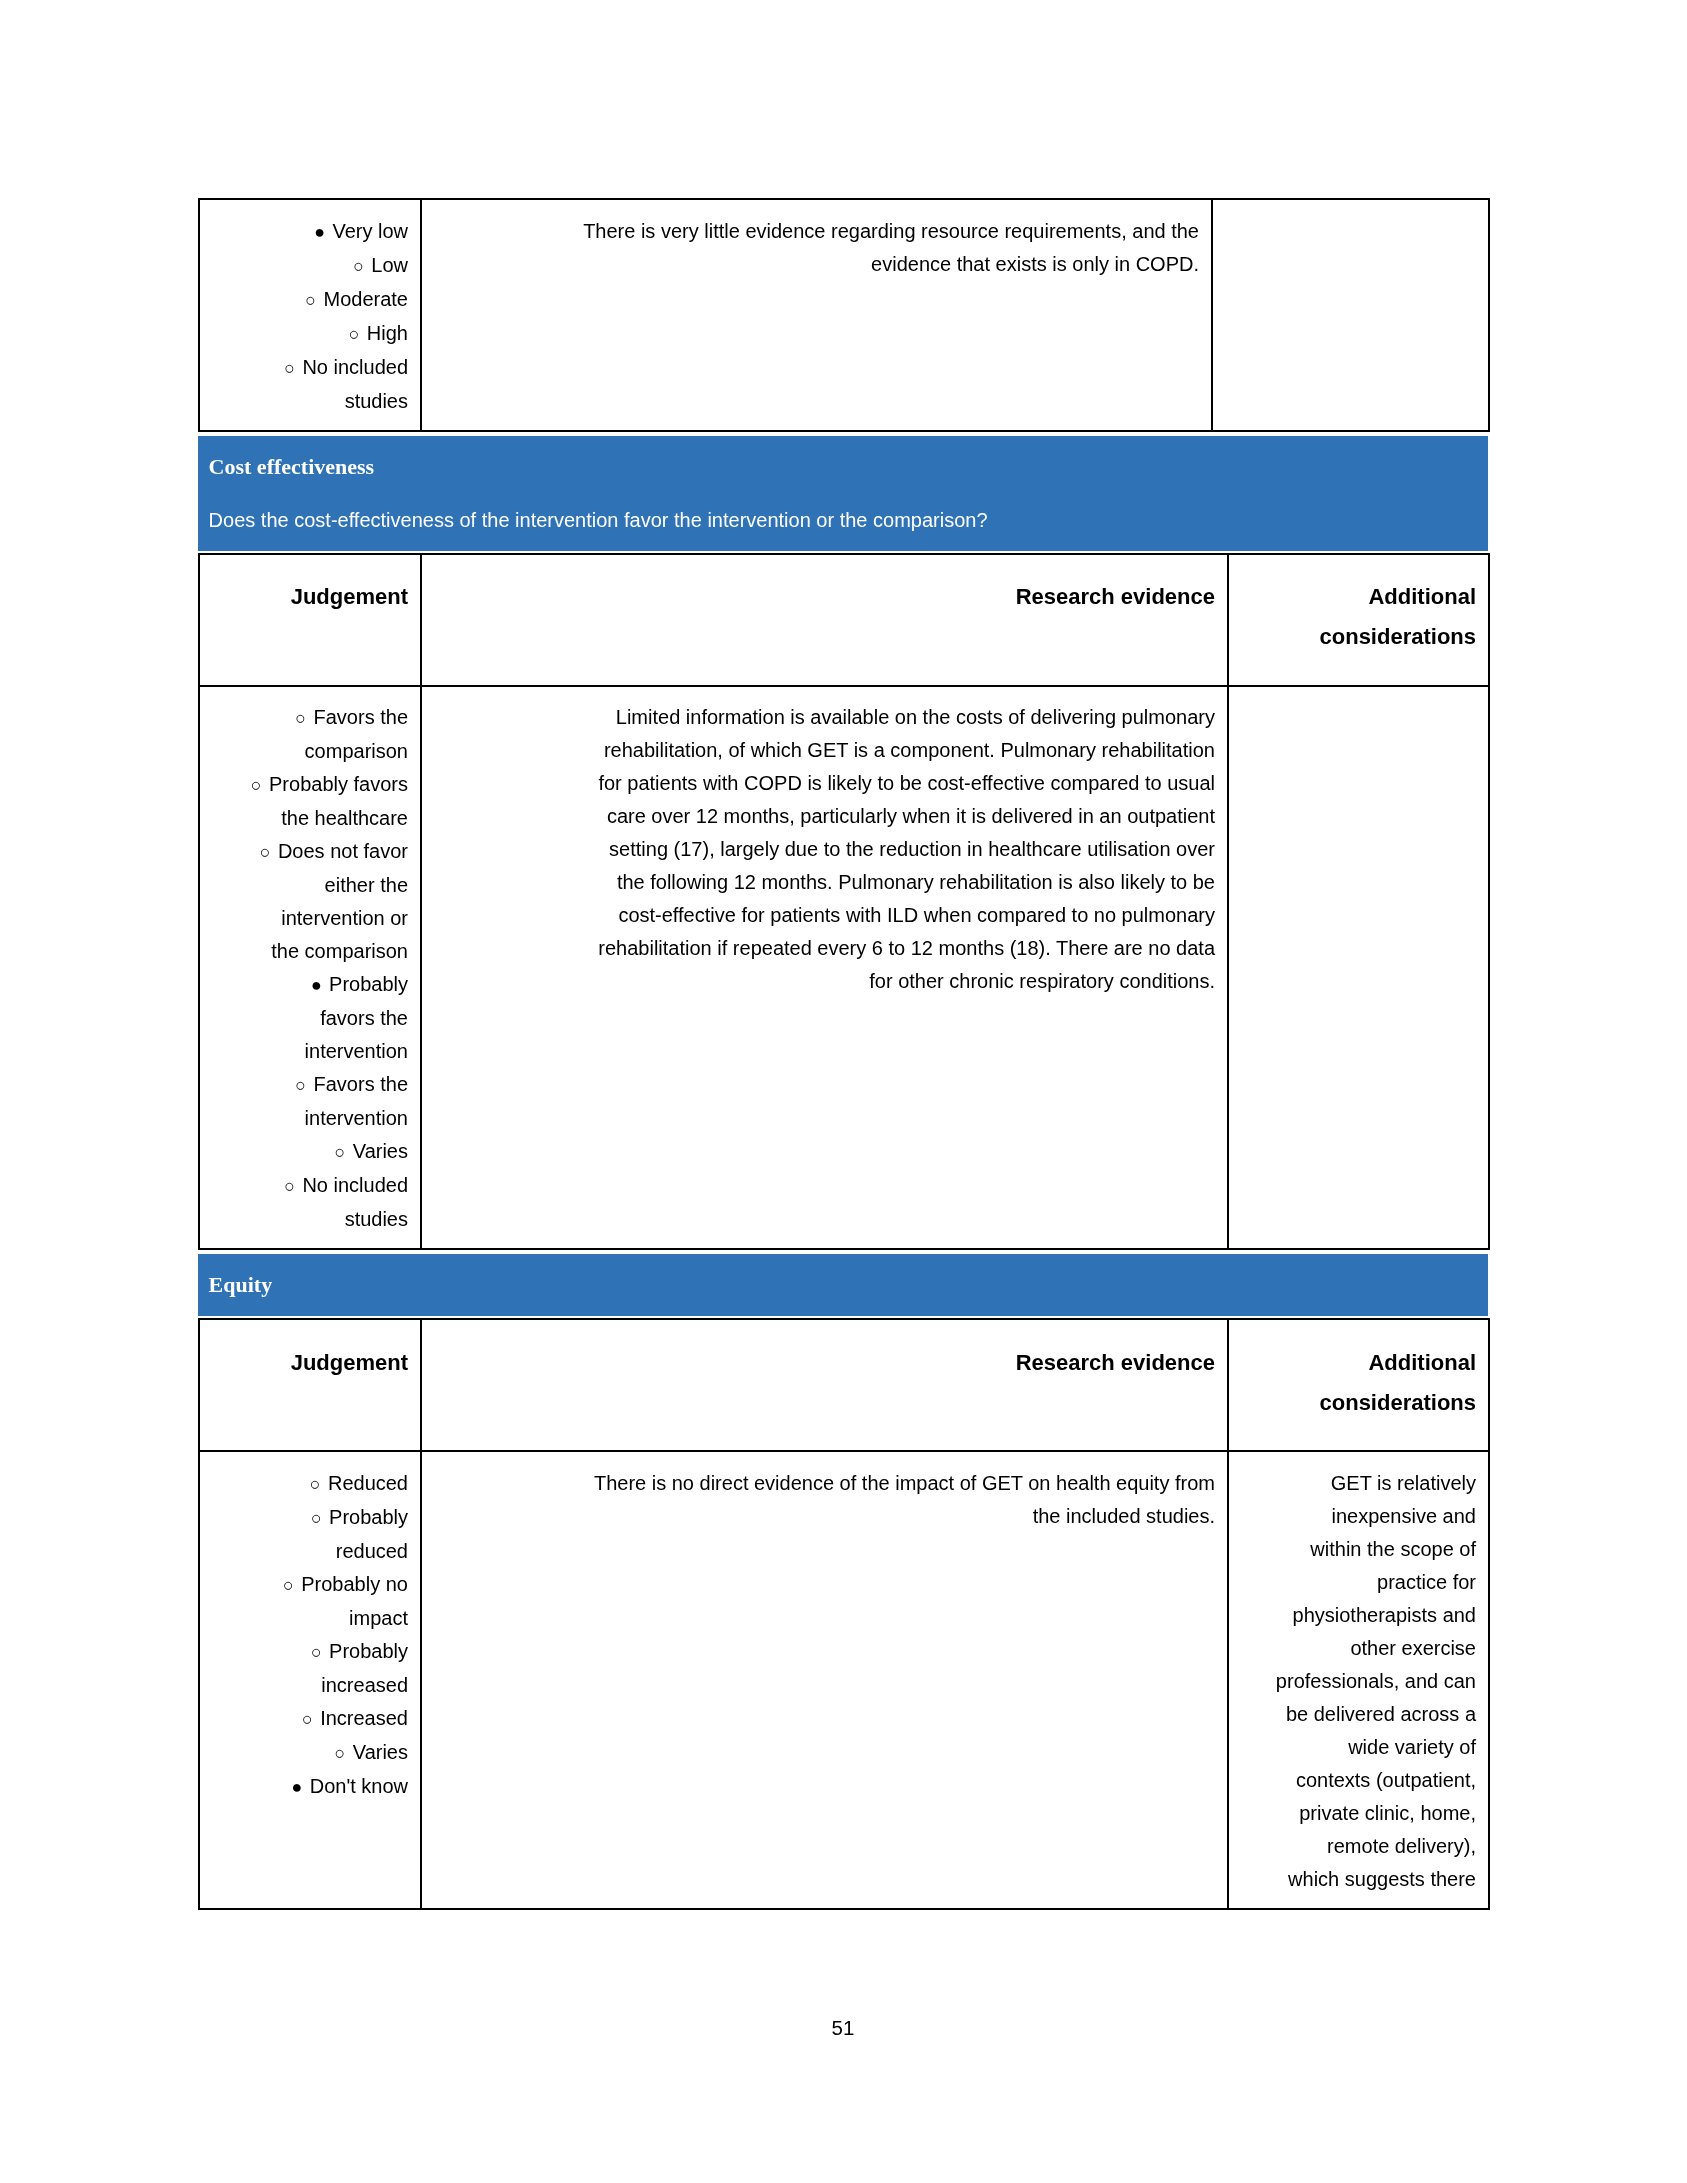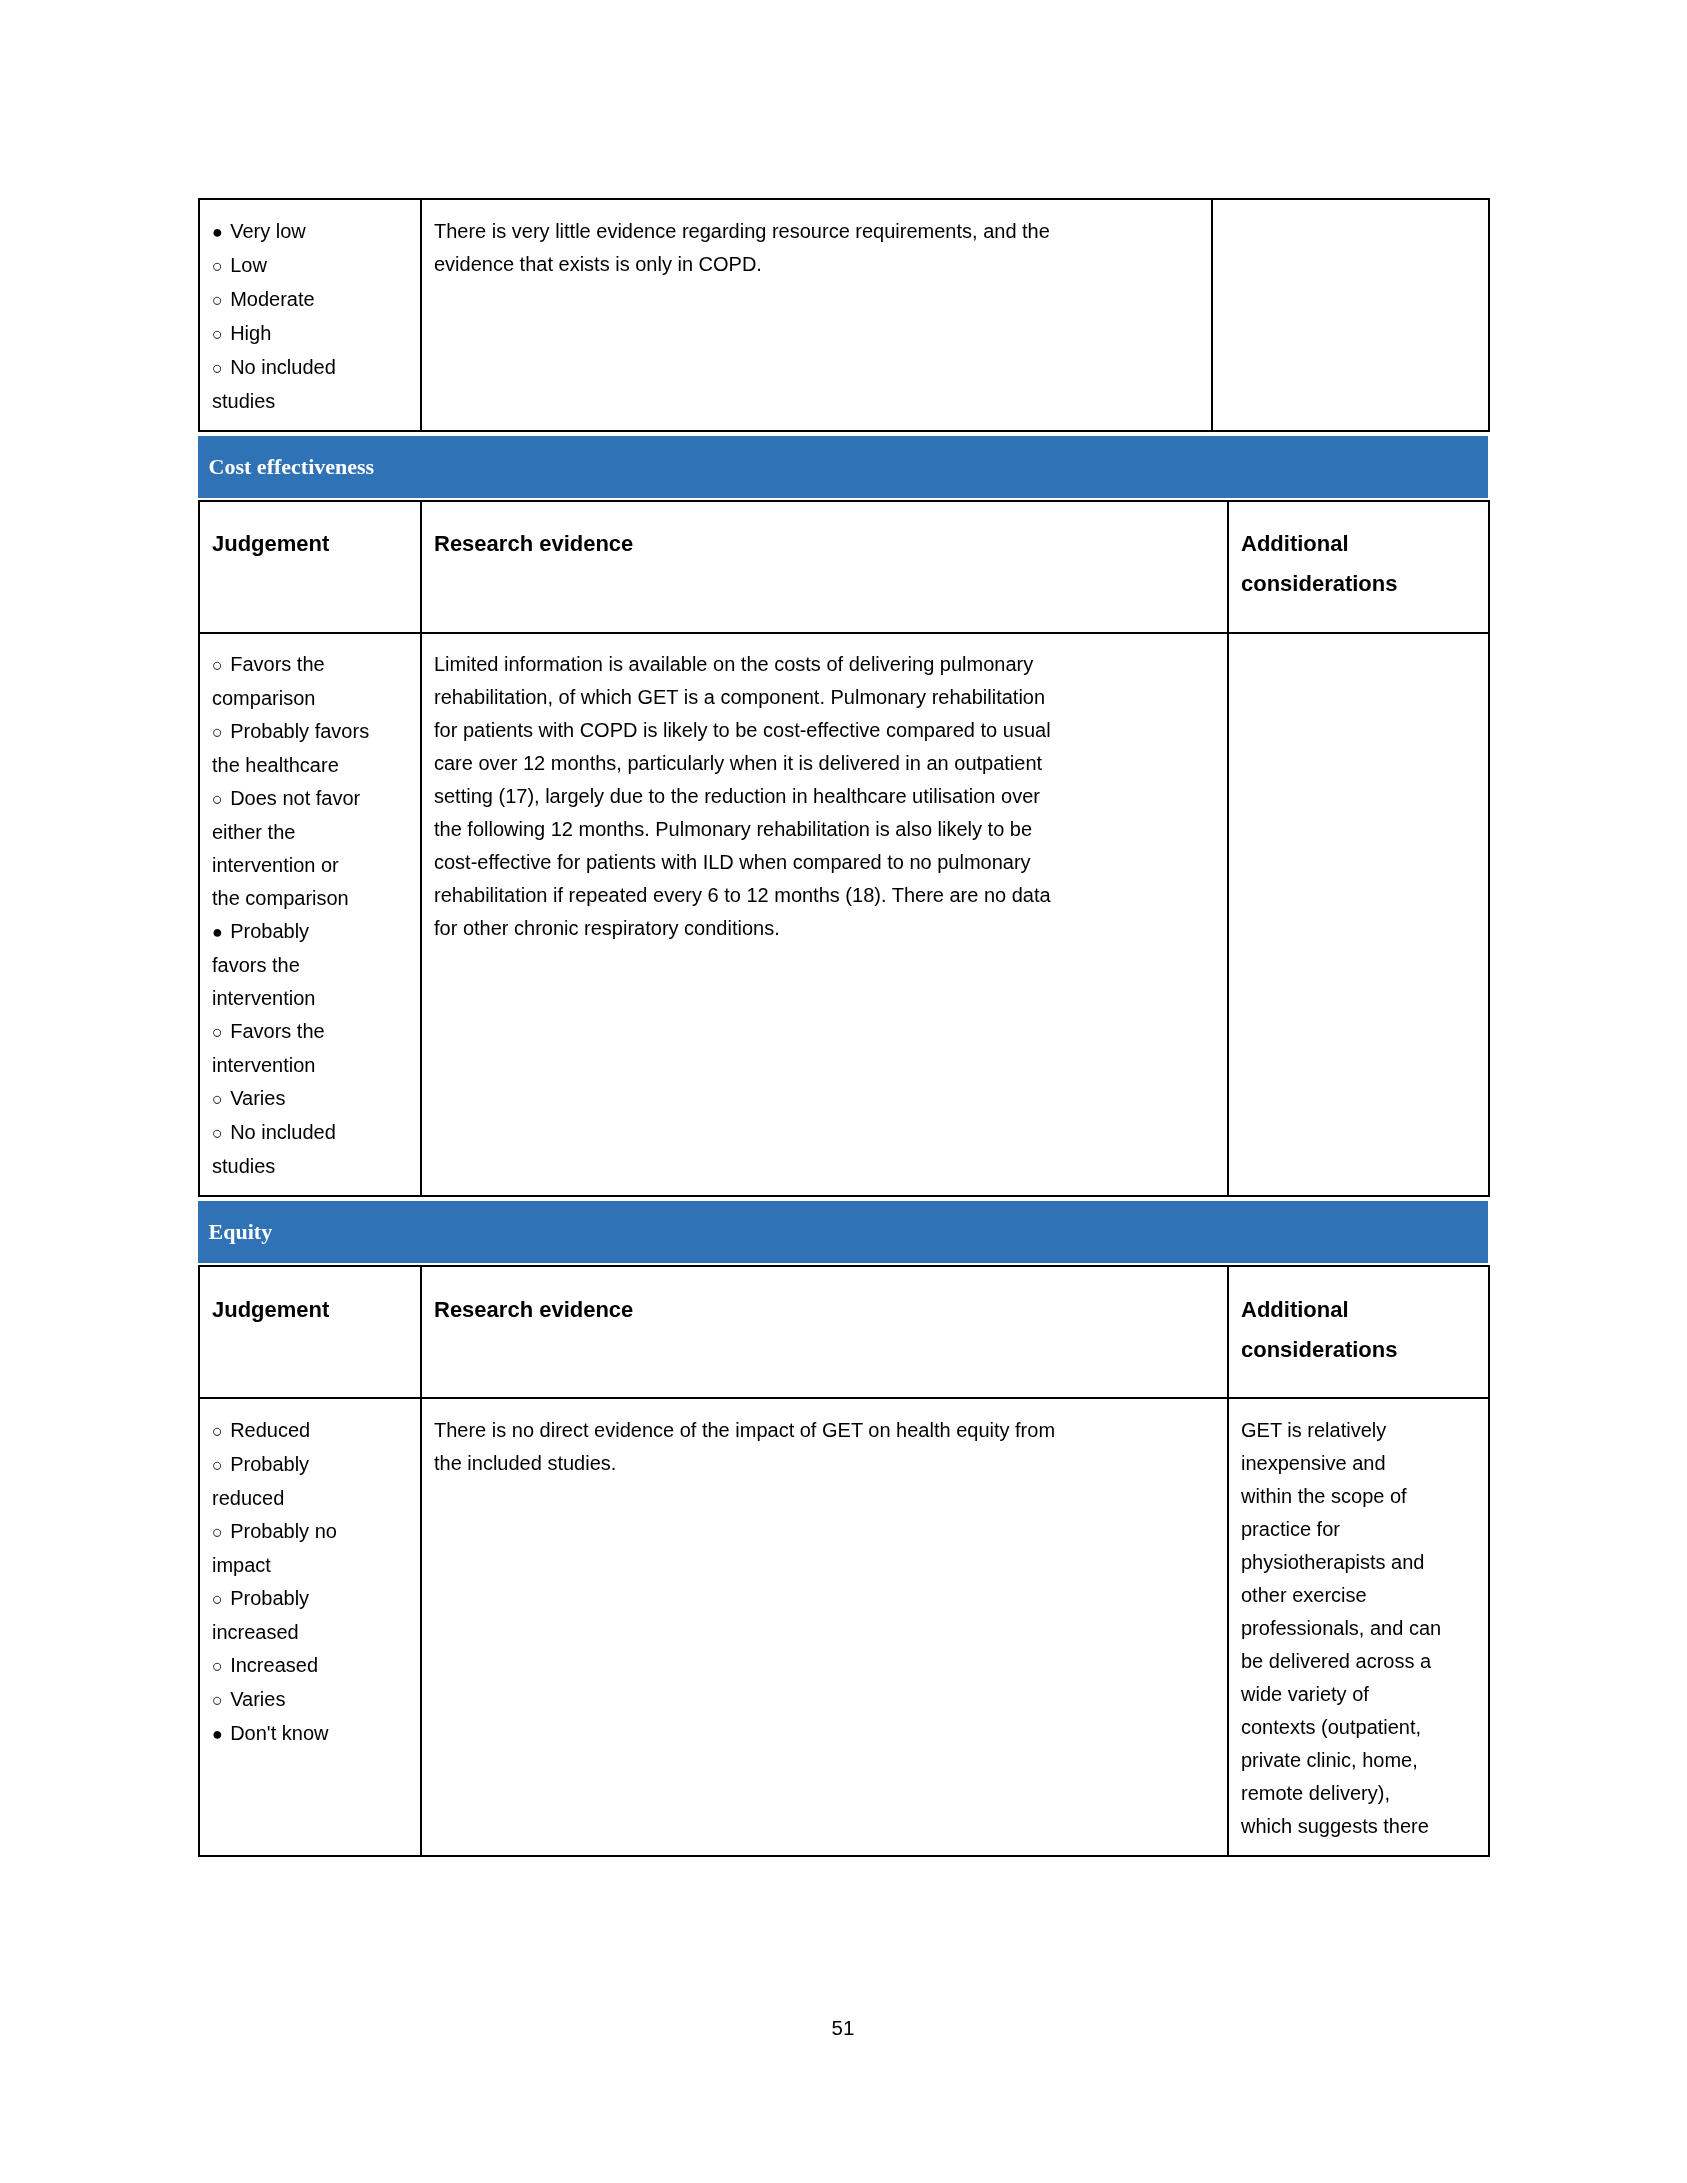--- a/index.html
+++ b/index.html
@@ -30,20 +30,21 @@
   .evtable td {
     border-left: 2px solid #000;
     border-right: 2px solid #000;
     border-top: 2.6px solid #000;
     border-bottom: 2.6px solid #000;
     vertical-align: top;
     box-sizing: border-box;
     padding: 14.6px 12px 12px 12px;
     font-size: 20px;
     line-height: 33px;
+    text-align: right;
   }
   col.c1  { width: 222px; }
   col.c2  { width: 807px; }
   col.c3  { width: 261px; }
   col.c2f { width: 791px; }
   col.c3f { width: 277px; }
 
   td.hdr {
     font-weight: bold;
     font-size: 22px;
@@ -131,20 +132,21 @@
         </td>
         <td>
           <div class="ac-text"></div>
         </td>
       </tr>
     </tbody>
       </table>
 
     <div class="band">
       <div class="band-title">Cost effectiveness</div>
+      <div class="band-question">Does the cost-effectiveness of the intervention favor the intervention or the comparison?</div>
     </div>
 
     <table class="evtable">
       <colgroup>
           <col class="c1">
           <col class="c2">
           <col class="c3">
         </colgroup>
       <tbody>
           <tr>

